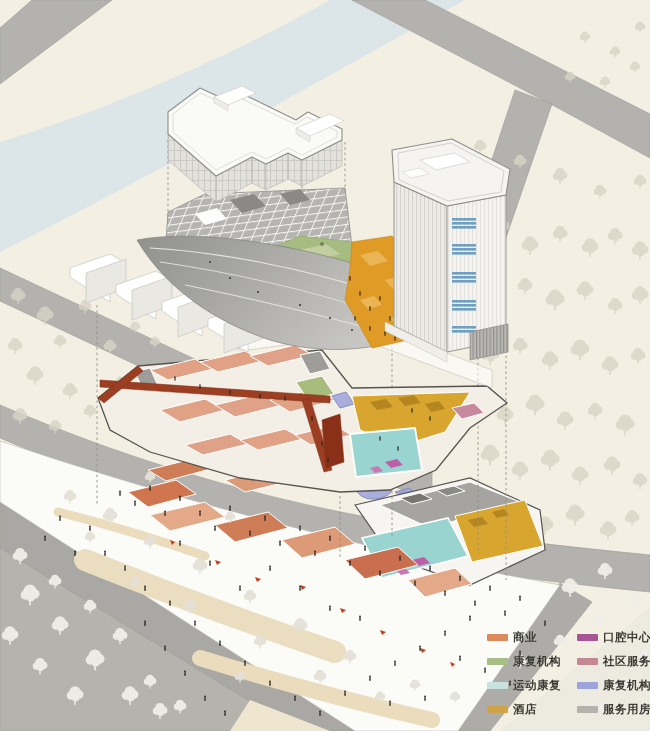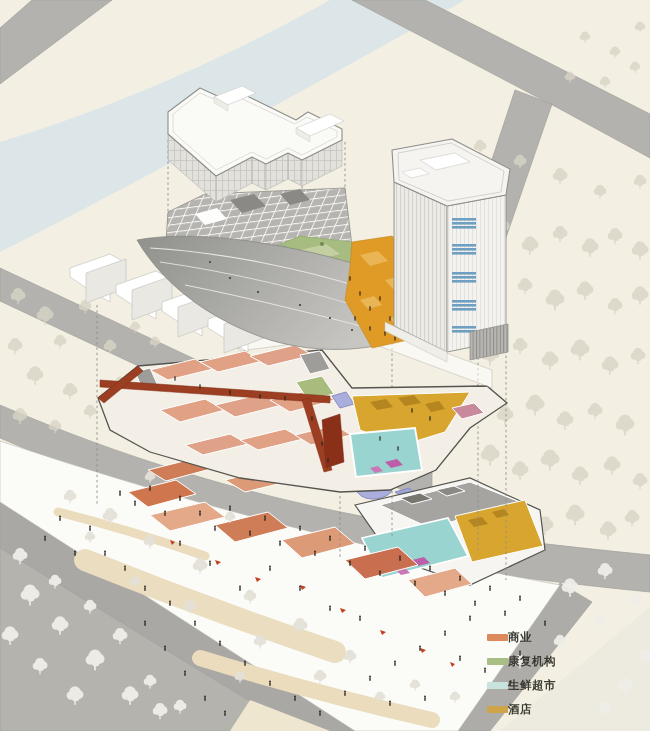--- a/index.html
+++ b/index.html
@@ -2,21 +2,21 @@
 <html><head>
 <meta charset="utf-8">
 <style>
   html,body{margin:0;padding:0;background:#888;}
   .stage{position:relative;width:650px;height:731px;overflow:hidden;background:#F3F0E3;
          font-family:"Liberation Sans","DejaVu Sans",sans-serif;}
   .stage svg{position:absolute;left:0;top:0;}
   .legend{position:absolute;left:487px;top:630px;display:flex;gap:16px;font-size:11.5px;
           font-weight:bold;color:#3B3B33;letter-spacing:.5px;}
   .legend .col{display:flex;flex-direction:column;gap:9px;}
-  .legend .row{display:flex;align-items:center;white-space:nowrap;}
+  .legend .row{display:flex;align-items:center;gap:5px;white-space:nowrap;}
   .legend .sw{display:inline-block;width:21px;height:7px;border-radius:1px;flex:none;}
 </style>
 </head>
 <body>
 
 <div class="stage">
 <svg width="650" height="731" viewBox="0 0 650 731">
   <defs>
     <pattern id="fgrid" width="6" height="10" patternUnits="userSpaceOnUse">
       <rect width="6" height="10" fill="#E2E1DC"></rect>
@@ -480,21 +480,39 @@
     <div class="row">
       <span class="sw" style="background-color: rgb(220, 138, 92);"></span>
       <span>商业</span>
         </div>
     <div class="row">
       <span class="sw" style="background-color: rgb(169, 190, 133);"></span>
       <span>康复机构</span>
         </div>
     <div class="row">
       <span class="sw" style="background-color: rgb(200, 226, 221);"></span>
-      <span>生鲜超市</span>
+      <span>运动康复</span>
         </div>
     <div class="row">
       <span class="sw" style="background-color: rgb(207, 164, 73);"></span>
       <span>酒店</span>
+        </div>
+  </div>
+  <div class="col">
+    <div class="row">
+      <span class="sw" style="background-color: rgb(166, 84, 147);"></span>
+      <span>口腔中心</span>
+        </div>
+    <div class="row">
+      <span class="sw" style="background-color: rgb(196, 135, 148);"></span>
+      <span>社区服务</span>
+        </div>
+    <div class="row">
+      <span class="sw" style="background-color: rgb(157, 163, 219);"></span>
+      <span>康复机构</span>
+        </div>
+    <div class="row">
+      <span class="sw" style="background-color: rgb(181, 178, 174);"></span>
+      <span>服务用房</span>
         </div>
   </div>
 </div>
 </div>
 
 </body></html>

